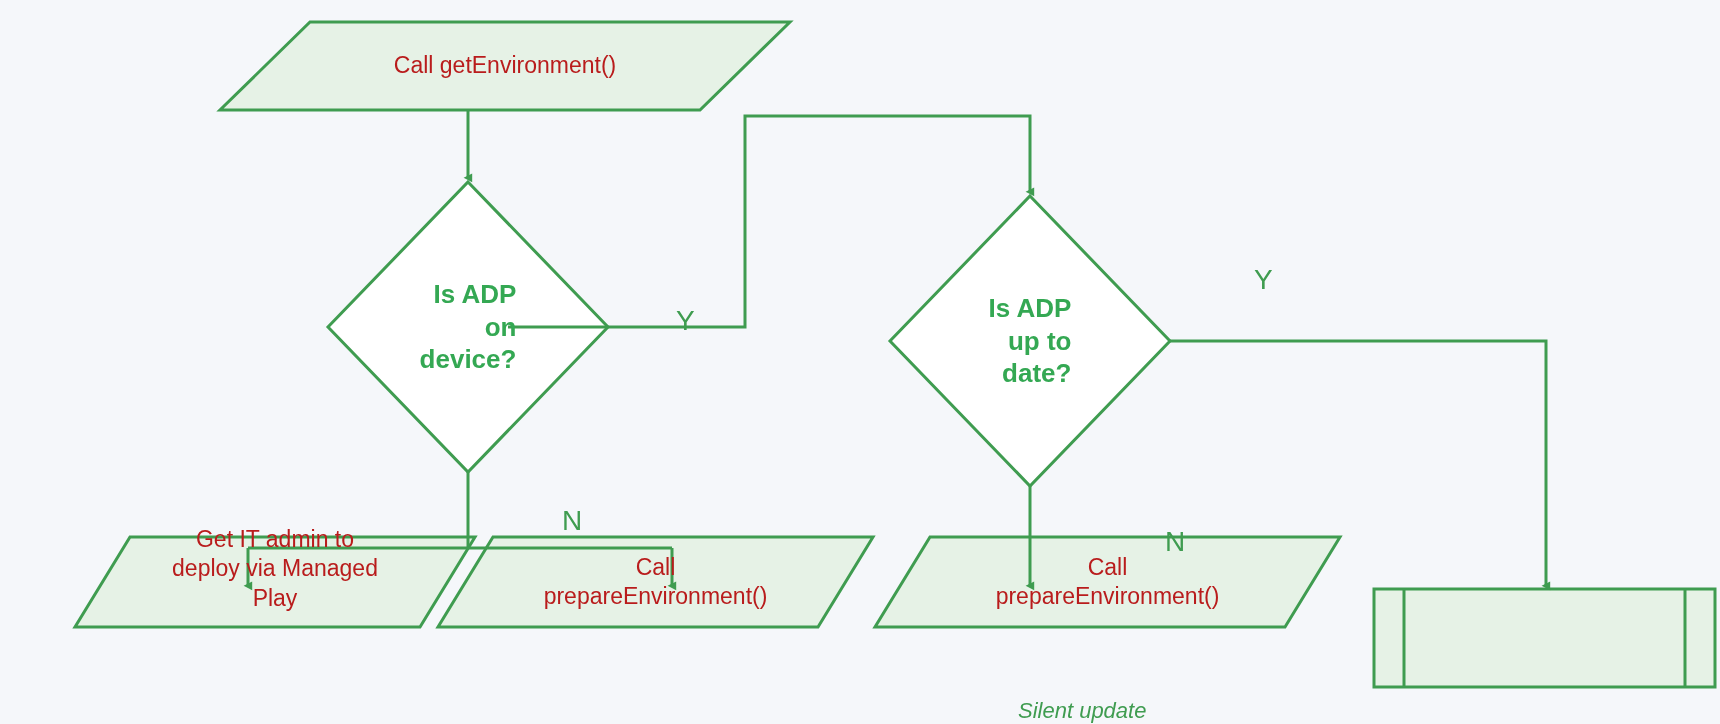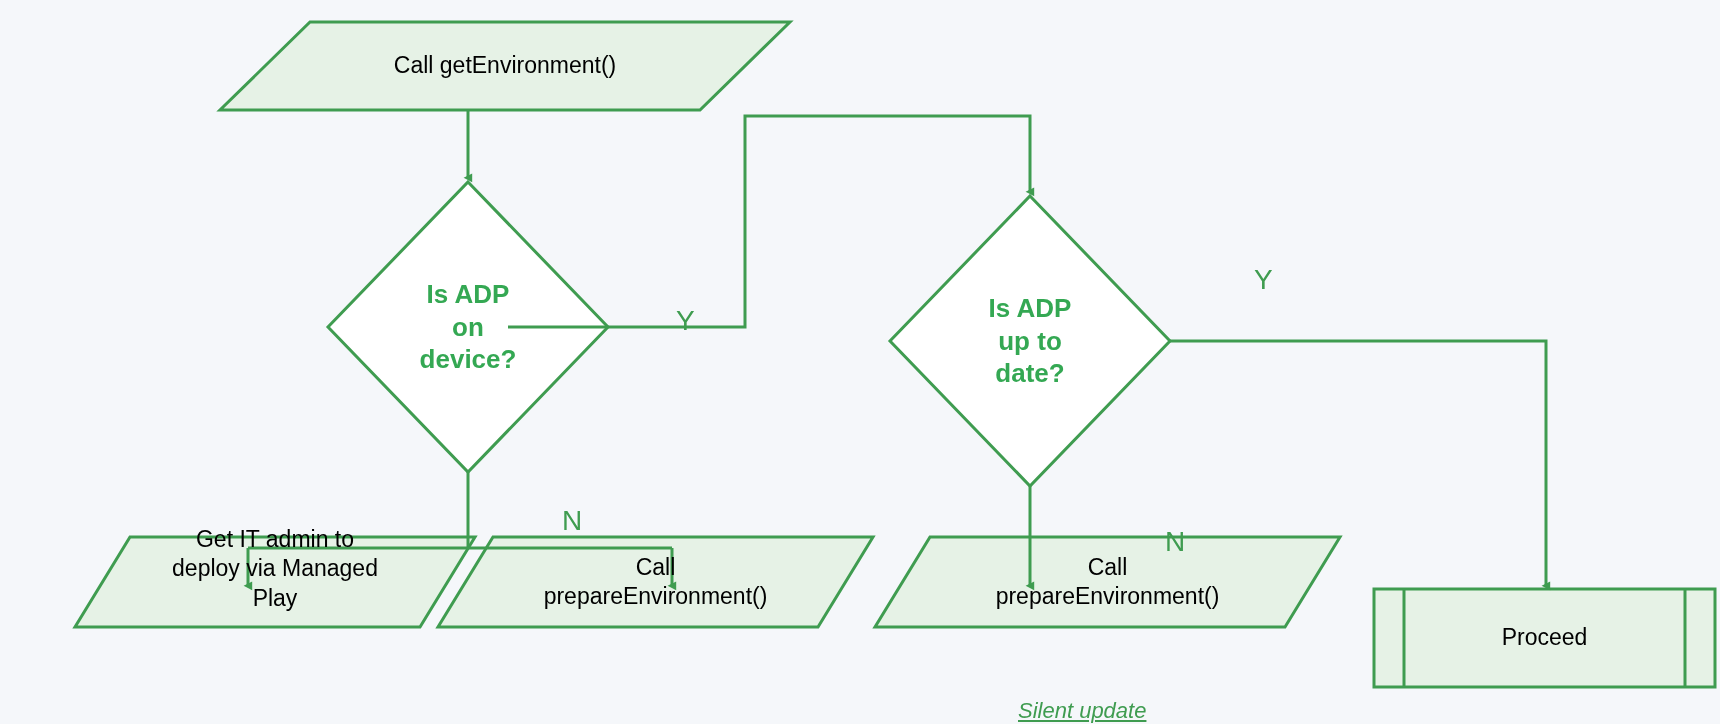--- a/index.html
+++ b/index.html
@@ -32,29 +32,30 @@
     position: absolute;
     display: flex;
     align-items: center;
     justify-content: center;
     text-align: center;
     line-height: 1.28;
     pointer-events: none;
     white-space: pre-line;
   }
   .proc-label {
-    color: #000000;
+    color: #b91c1c;
     font-size: 23px;
     font-weight: 400;
   }
   .decision-label {
     color: #34a853;
     font-size: 26px;
     font-weight: 700;
     line-height: 1.26;
+    text-align: right;
   }
   .branch-label {
     position: absolute;
     color: #3f9c50;
     font-size: 28px;
     font-weight: 400;
     line-height: 1;
   }
   .note-label {
     position: absolute;
@@ -126,25 +127,24 @@
   <div class="node-label proc-label" style="left:75px; top:524px; width:400px; height:90px;">Get IT admin to
 deploy via Managed
 Play</div>
 
   <div class="node-label proc-label" style="left:438px; top:537px; width:435px; height:90px;">Call
 prepareEnvironment()</div>
 
   <div class="node-label proc-label" style="left:875px; top:537px; width:465px; height:90px;">Call
 prepareEnvironment()</div>
 
-  <div class="node-label proc-label" style="left:1404px; top:589px; width:281px; height:98px;">Proceed</div>
 
   <div class="branch-label" style="left:676px; top:307px;">Y</div>
 
   <div class="branch-label" style="left:562px; top:507px;">N</div>
 
   <div class="branch-label" style="left:1254px; top:266px;">Y</div>
 
   <div class="branch-label" style="left:1165px; top:528px;">N</div>
 
-  <div class="note-label" style="left:1018px; top:700px;text-decoration:underline;">Silent update</div>
+  <div class="note-label" style="left:1018px; top:700px;">Silent update</div>
 
 </div>
 
 </body></html>

